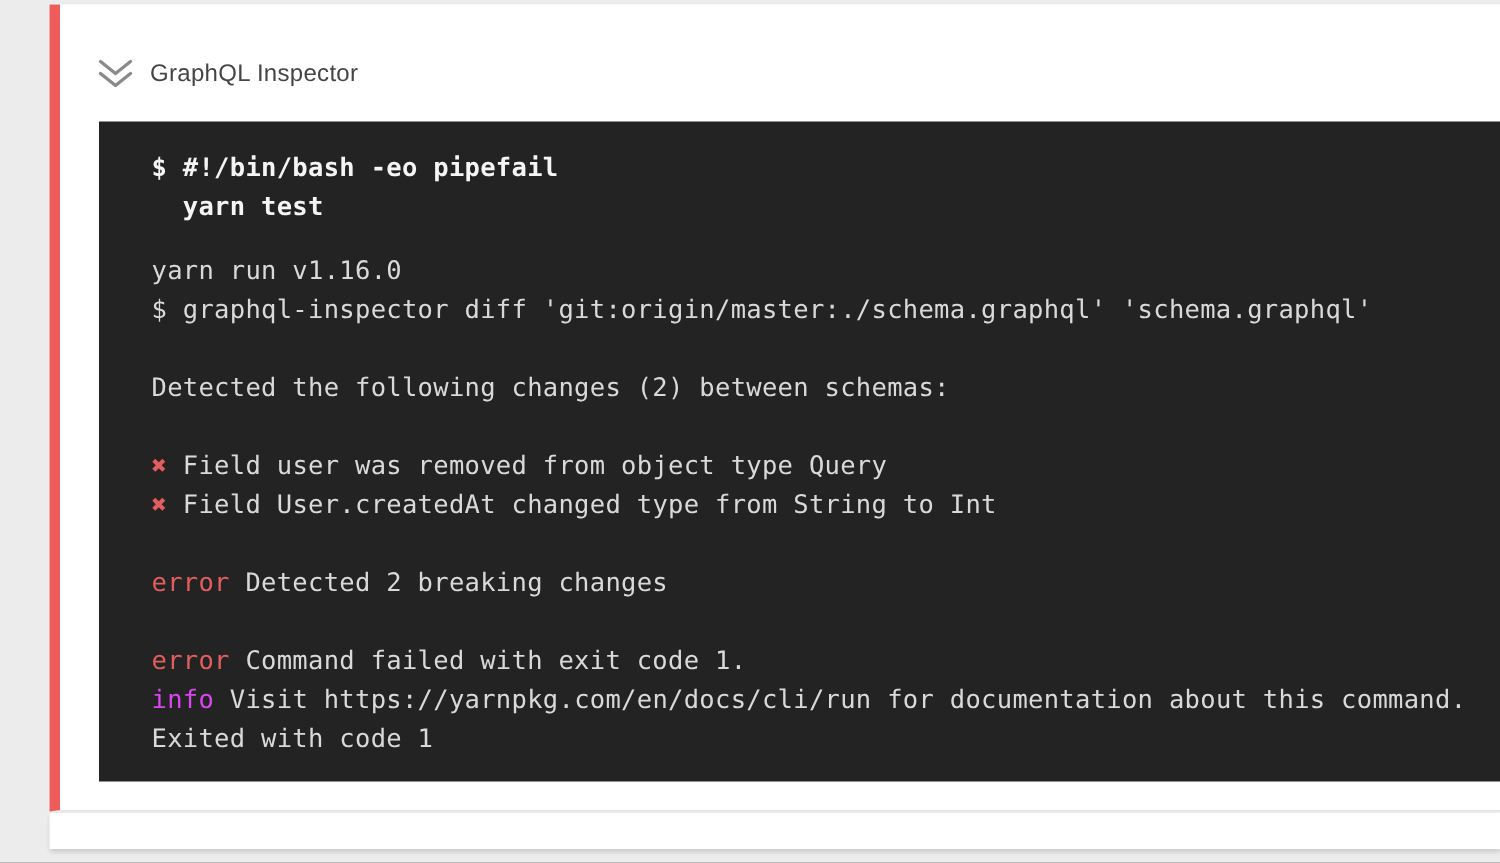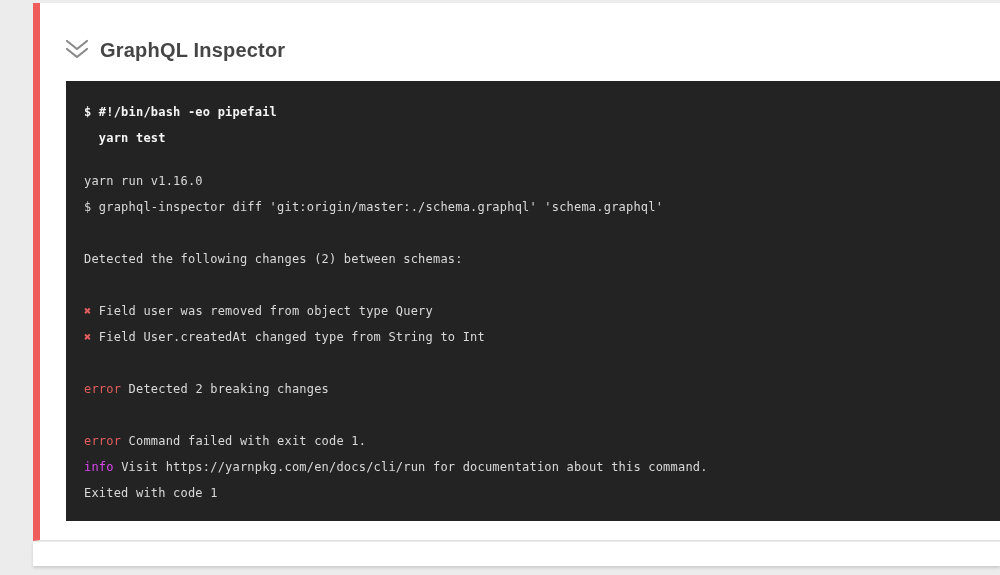--- a/index.html
+++ b/index.html
@@ -38,36 +38,36 @@
   .chevron {
     width: 28px;
     height: 24px;
     display: inline-flex;
     align-items: center;
     justify-content: center;
     flex: 0 0 auto;
   }
   .step-title {
     margin-left: 9px;
-    font-size: 20px;
-    font-weight: 700;
+    font-size: 16px;
+    font-weight: 400;
     color: #454545;
     letter-spacing: 0.2px;
   }
   .terminal {
     position: absolute;
     left: 26px;
     right: 0;
     top: 78px;
     height: 440px;
     background: #232323;
     box-sizing: border-box;
-    padding: 18px 0 15px 18px;
+    padding: 18px 0 15px 35px;
     font-family: "DejaVu Sans Mono", "Liberation Mono", monospace;
-    font-size: 12px;
+    font-size: 17px;
     line-height: 26px;
     letter-spacing: 0.2px;
     color: #d9d9d9;
     white-space: pre;
     overflow: hidden;
   }
   .t-line { height: 26px; }
   .gap-blank { height: 26px; }
   .gap-small { height: 17px; }
   .seg-bold { font-weight: bold; color: #f5f5f5; }

